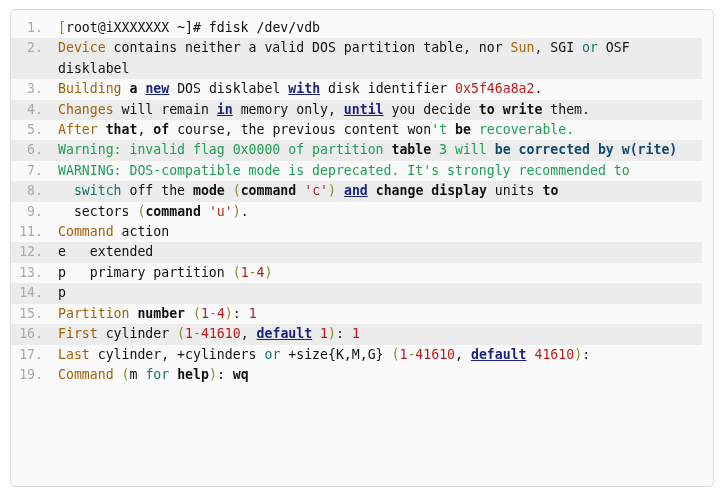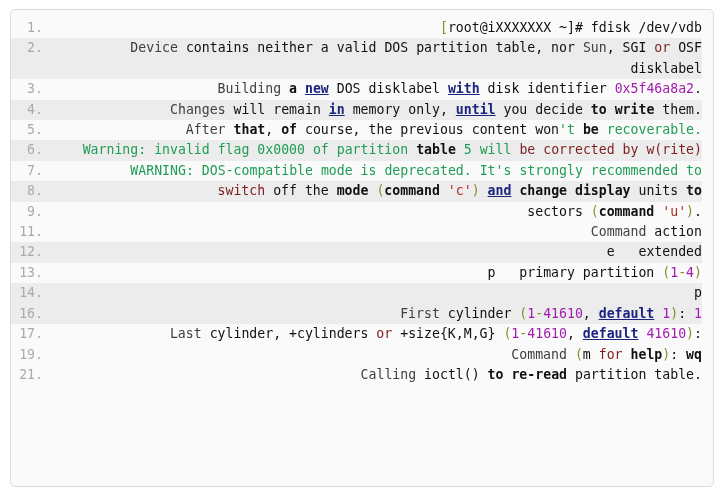--- a/index.html
+++ b/index.html
@@ -53,33 +53,32 @@
     white-space: pre;
   }
 
   .code-text {
     flex: 1 1 auto;
     white-space: pre-wrap;
     word-break: break-word;
     color: #111111;
     padding-left: 9px;
     text-indent: 0;
-    text-align: right;
   }
 
   
-  .t-kw    { color: #404040; }          
+  .t-kw    { color: #a16207; }          
   .t-b     { color: #111111; font-weight: bold; }  
   .t-bb    { color: #1a237e; font-weight: bold; text-decoration: underline; }  
-  .t-blue  { color: #7f1d1d; }          
-  .t-num   { color: #a21caf; }
+  .t-blue  { color: #0f766e; }          
+  .t-num   { color: #b91c1c; }
   .t-cmt   { color: #1f9d55; }          
   .t-str   { color: #b02a2a; }          
   .t-op    { color: #8a8a28; }          
-  .t-gray  { color: #7f1d1d; }
+  .t-gray  { color: #0c4a6e; font-weight: bold; }
   .t-pl    { color: #111111; }
 </style>
 </head>
 <body>
 
 <div id="code-block">
   <div id="code-inner">
       <div class="code-row">
         <span class="ln">1.</span>
         <span class="code-text"><span class="t-op">[</span><span class="t-pl">root@iXXXXXXX ~]# fdisk /dev/vdb</span></span>
@@ -95,21 +94,21 @@
       <div class="code-row alt">
         <span class="ln">4.</span>
         <span class="code-text"><span class="t-kw">Changes</span><span class="t-pl"> will remain </span><span class="t-bb">in</span><span class="t-pl"> memory only, </span><span class="t-bb">until</span><span class="t-pl"> you decide </span><span class="t-b">to write</span><span class="t-pl"> them.</span></span>
       </div>
       <div class="code-row">
         <span class="ln">5.</span>
         <span class="code-text"><span class="t-kw">After</span><span class="t-pl"> </span><span class="t-b">that</span><span class="t-pl">, </span><span class="t-b">of</span><span class="t-pl"> course, the previous content won</span><span class="t-cmt">'t </span><span class="t-b">be</span><span class="t-cmt"> recoverable.</span></span>
       </div>
       <div class="code-row alt">
         <span class="ln">6.</span>
-        <span class="code-text"><span class="t-cmt">Warning: invalid flag 0x0000 of partition </span><span class="t-b">table</span><span class="t-cmt"> 5 will </span><span class="t-gray">be corrected by w(rite)</span></span>
+        <span class="code-text"><span class="t-cmt">Warning: invalid flag 0x0000 of partition </span><span class="t-b">table</span><span class="t-cmt"> 3 will </span><span class="t-gray">be corrected by w(rite)</span></span>
       </div>
       <div class="code-row">
         <span class="ln">7.</span>
         <span class="code-text"><span class="t-cmt">WARNING: DOS-compatible mode is deprecated. It's strongly recommended to</span></span>
       </div>
       <div class="code-row alt">
         <span class="ln">8.</span>
         <span class="code-text"><span class="t-pl">  </span><span class="t-blue">switch</span><span class="t-pl"> off the </span><span class="t-b">mode</span><span class="t-pl"> </span><span class="t-op">(</span><span class="t-b">command</span><span class="t-pl"> </span><span class="t-str">'c'</span><span class="t-op">)</span><span class="t-pl"> </span><span class="t-bb">and</span><span class="t-pl"> </span><span class="t-b">change display</span><span class="t-pl"> units </span><span class="t-b">to</span></span>
       </div>
       <div class="code-row">
@@ -125,30 +124,30 @@
         <span class="code-text"><span class="t-pl">e   extended</span></span>
       </div>
       <div class="code-row">
         <span class="ln">13.</span>
         <span class="code-text"><span class="t-pl">p   primary partition </span><span class="t-op">(</span><span class="t-num">1</span><span class="t-op">-</span><span class="t-num">4</span><span class="t-op">)</span></span>
       </div>
       <div class="code-row alt">
         <span class="ln">14.</span>
         <span class="code-text"><span class="t-pl">p</span></span>
       </div>
+      <div class="code-row">
+        <span class="ln">15.</span>
+        <span class="code-text"><span class="t-kw">Partition</span><span class="t-pl"> </span><span class="t-b">number</span><span class="t-pl"> </span><span class="t-op">(</span><span class="t-num">1</span><span class="t-op">-</span><span class="t-num">4</span><span class="t-op">)</span><span class="t-pl">: </span><span class="t-num">1</span></span>
+      </div>
       <div class="code-row alt">
         <span class="ln">16.</span>
         <span class="code-text"><span class="t-kw">First</span><span class="t-pl"> cylinder </span><span class="t-op">(</span><span class="t-num">1</span><span class="t-op">-</span><span class="t-num">41610</span><span class="t-pl">, </span><span class="t-bb">default</span><span class="t-pl"> </span><span class="t-num">1</span><span class="t-op">)</span><span class="t-pl">: </span><span class="t-num">1</span></span>
       </div>
       <div class="code-row">
         <span class="ln">17.</span>
         <span class="code-text"><span class="t-kw">Last</span><span class="t-pl"> cylinder, +cylinders </span><span class="t-blue">or</span><span class="t-pl"> +size{K,M,G} </span><span class="t-op">(</span><span class="t-num">1</span><span class="t-op">-</span><span class="t-num">41610</span><span class="t-pl">, </span><span class="t-bb">default</span><span class="t-pl"> </span><span class="t-num">41610</span><span class="t-op">)</span><span class="t-pl">:</span></span>
       </div>
       <div class="code-row">
         <span class="ln">19.</span>
         <span class="code-text"><span class="t-kw">Command</span><span class="t-pl"> </span><span class="t-op">(</span><span class="t-pl">m </span><span class="t-blue">for</span><span class="t-pl"> </span><span class="t-b">help</span><span class="t-op">)</span><span class="t-pl">: </span><span class="t-b">wq</span></span>
       </div>
-      <div class="code-row">
-        <span class="ln">21.</span>
-        <span class="code-text"><span class="t-kw">Calling</span><span class="t-pl"> ioctl() </span><span class="t-b">to re-read</span><span class="t-pl"> partition table.</span></span>
-      </div>
     </div>
 </div>
 
 </body></html>

